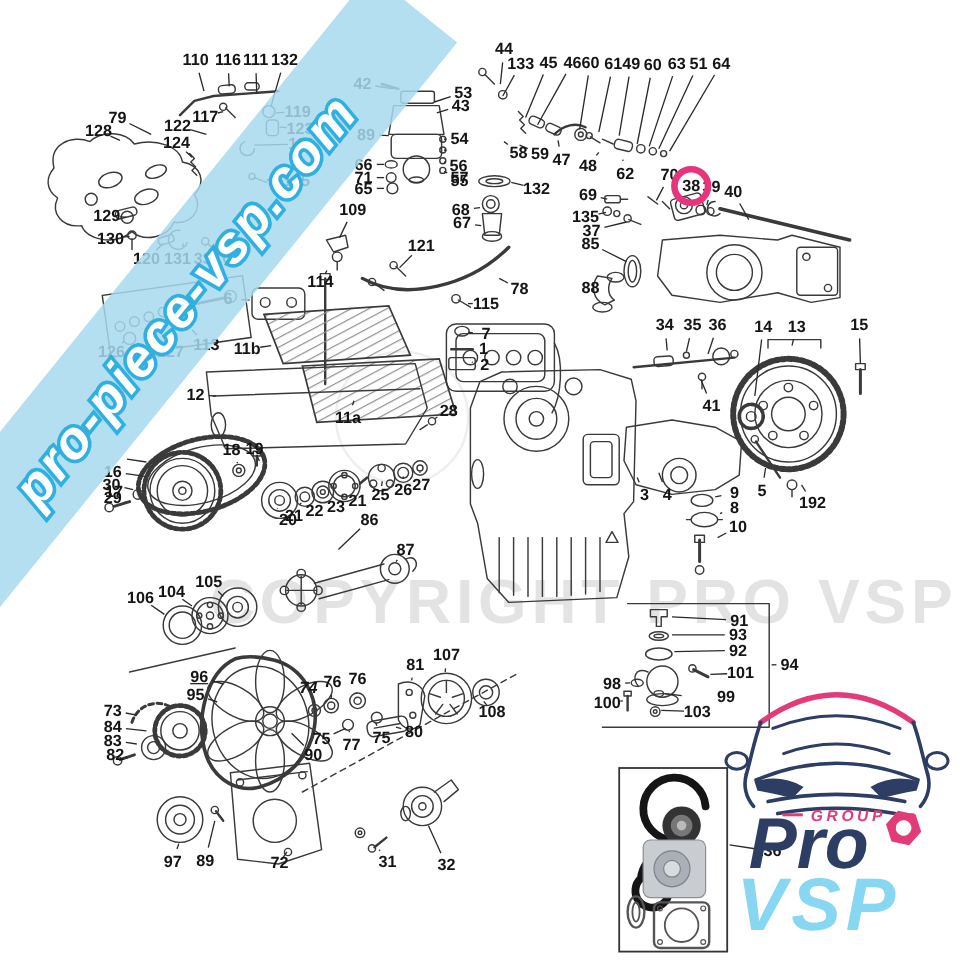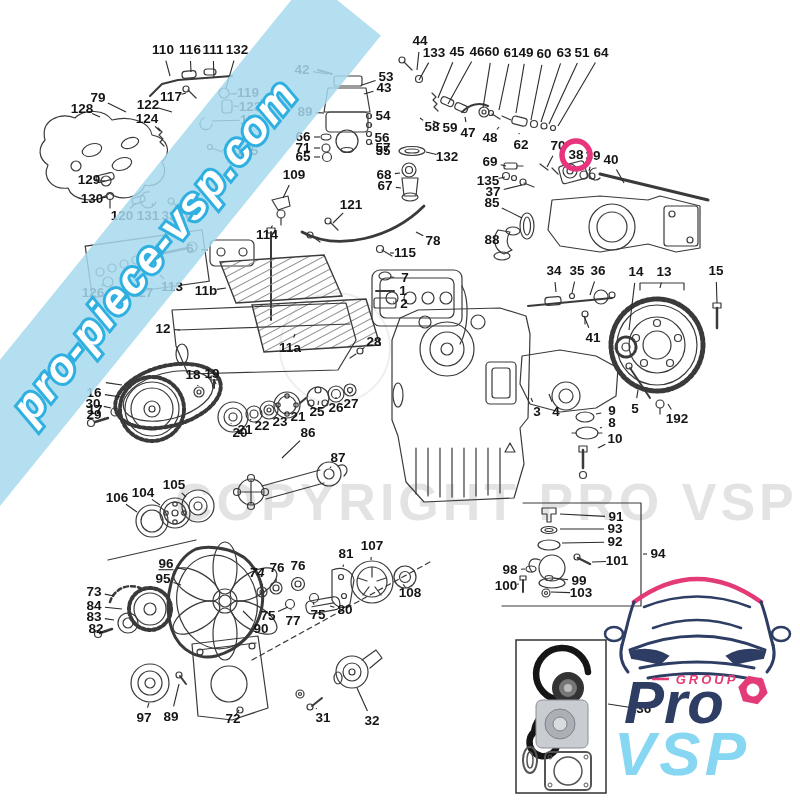--- a/index.html
+++ b/index.html
@@ -729,21 +729,21 @@
       <div class="plabel" style="left: 171px; top: 717px;">89</div>
       <div class="plabel" style="left: 233px; top: 719px;">72</div>
       <div class="plabel" style="left: 323px; top: 718px;">31</div>
       <div class="plabel" style="left: 372px; top: 721px;">32</div>
       <div class="plabel" style="left: 616px; top: 517px;">91</div>
       <div class="plabel" style="left: 615px; top: 529px;">93</div>
       <div class="plabel" style="left: 615px; top: 542px;">92</div>
       <div class="plabel" style="left: 617px; top: 561px;">101</div>
       <div class="plabel" style="left: 658px; top: 554px;">94</div>
       <div class="plabel" style="left: 510px; top: 570px;">98</div>
-      <div class="plabel" style="left: 579px; top: 581px;">99</div>
+      <div class="plabel" style="left: 605px; top: 581px;">99</div>
       <div class="plabel" style="left: 506px; top: 586px;">100</div>
       <div class="plabel" style="left: 581px; top: 593px;">103</div>
       <div class="plabel" style="left: 640px; top: 709px;">136</div>
     </div>
 
   <svg id="bannersvg" width="800" height="800" viewBox="0 0 800 800">
     <g transform="translate(10,430) rotate(-51)">
       <rect class="banner-band" x="-80" y="-52" width="620" height="92"></rect>
       <text class="banner-text" x="18" y="14">pro-piece-vsp.com</text>
     </g>

